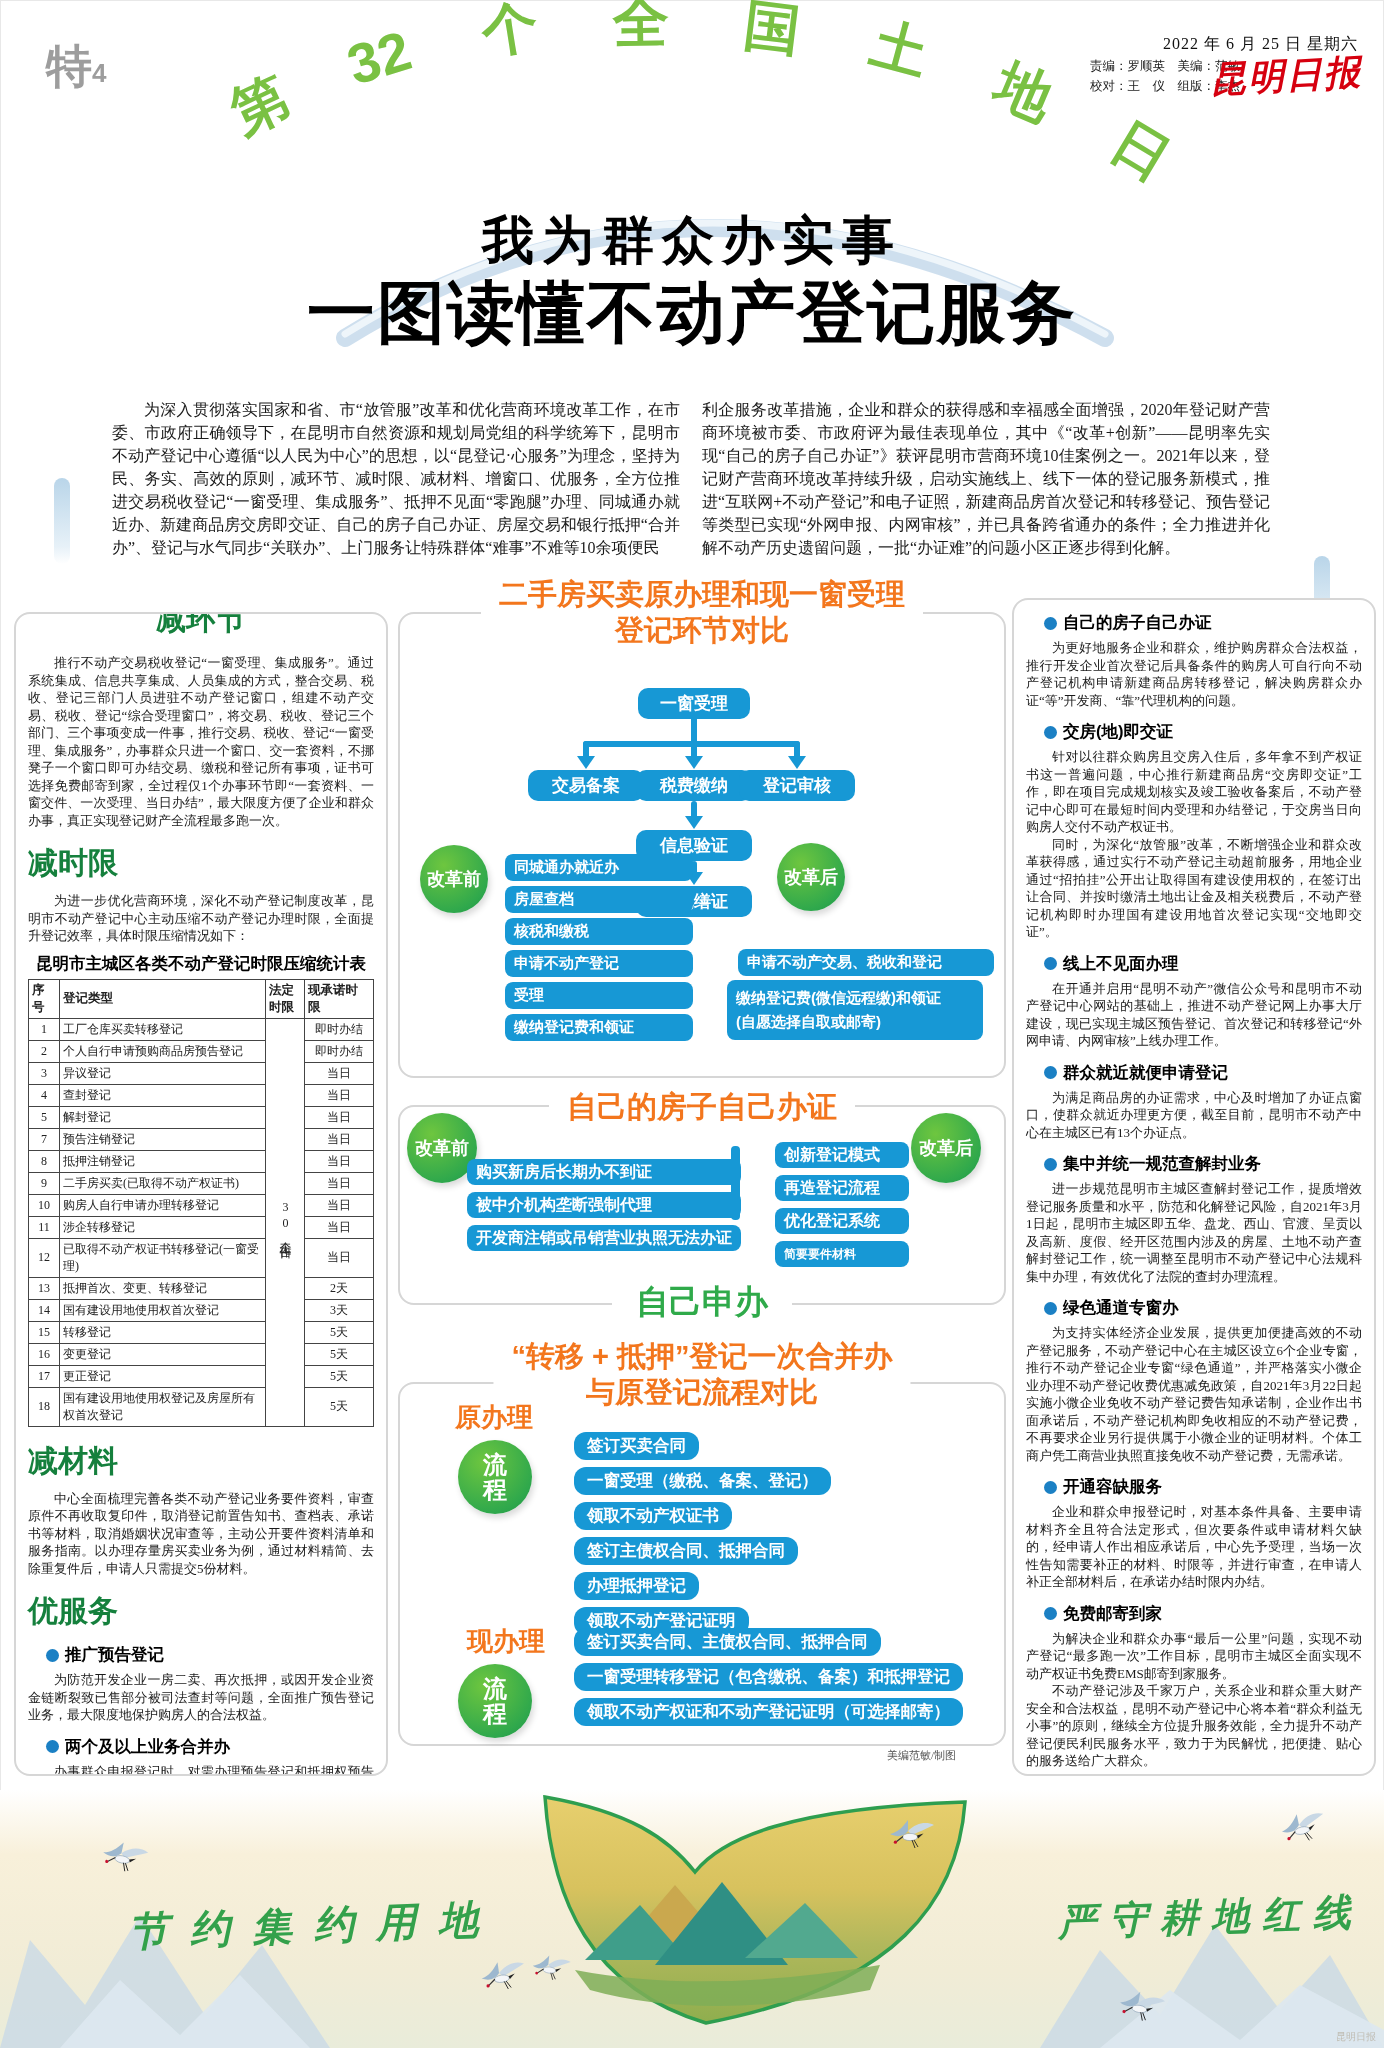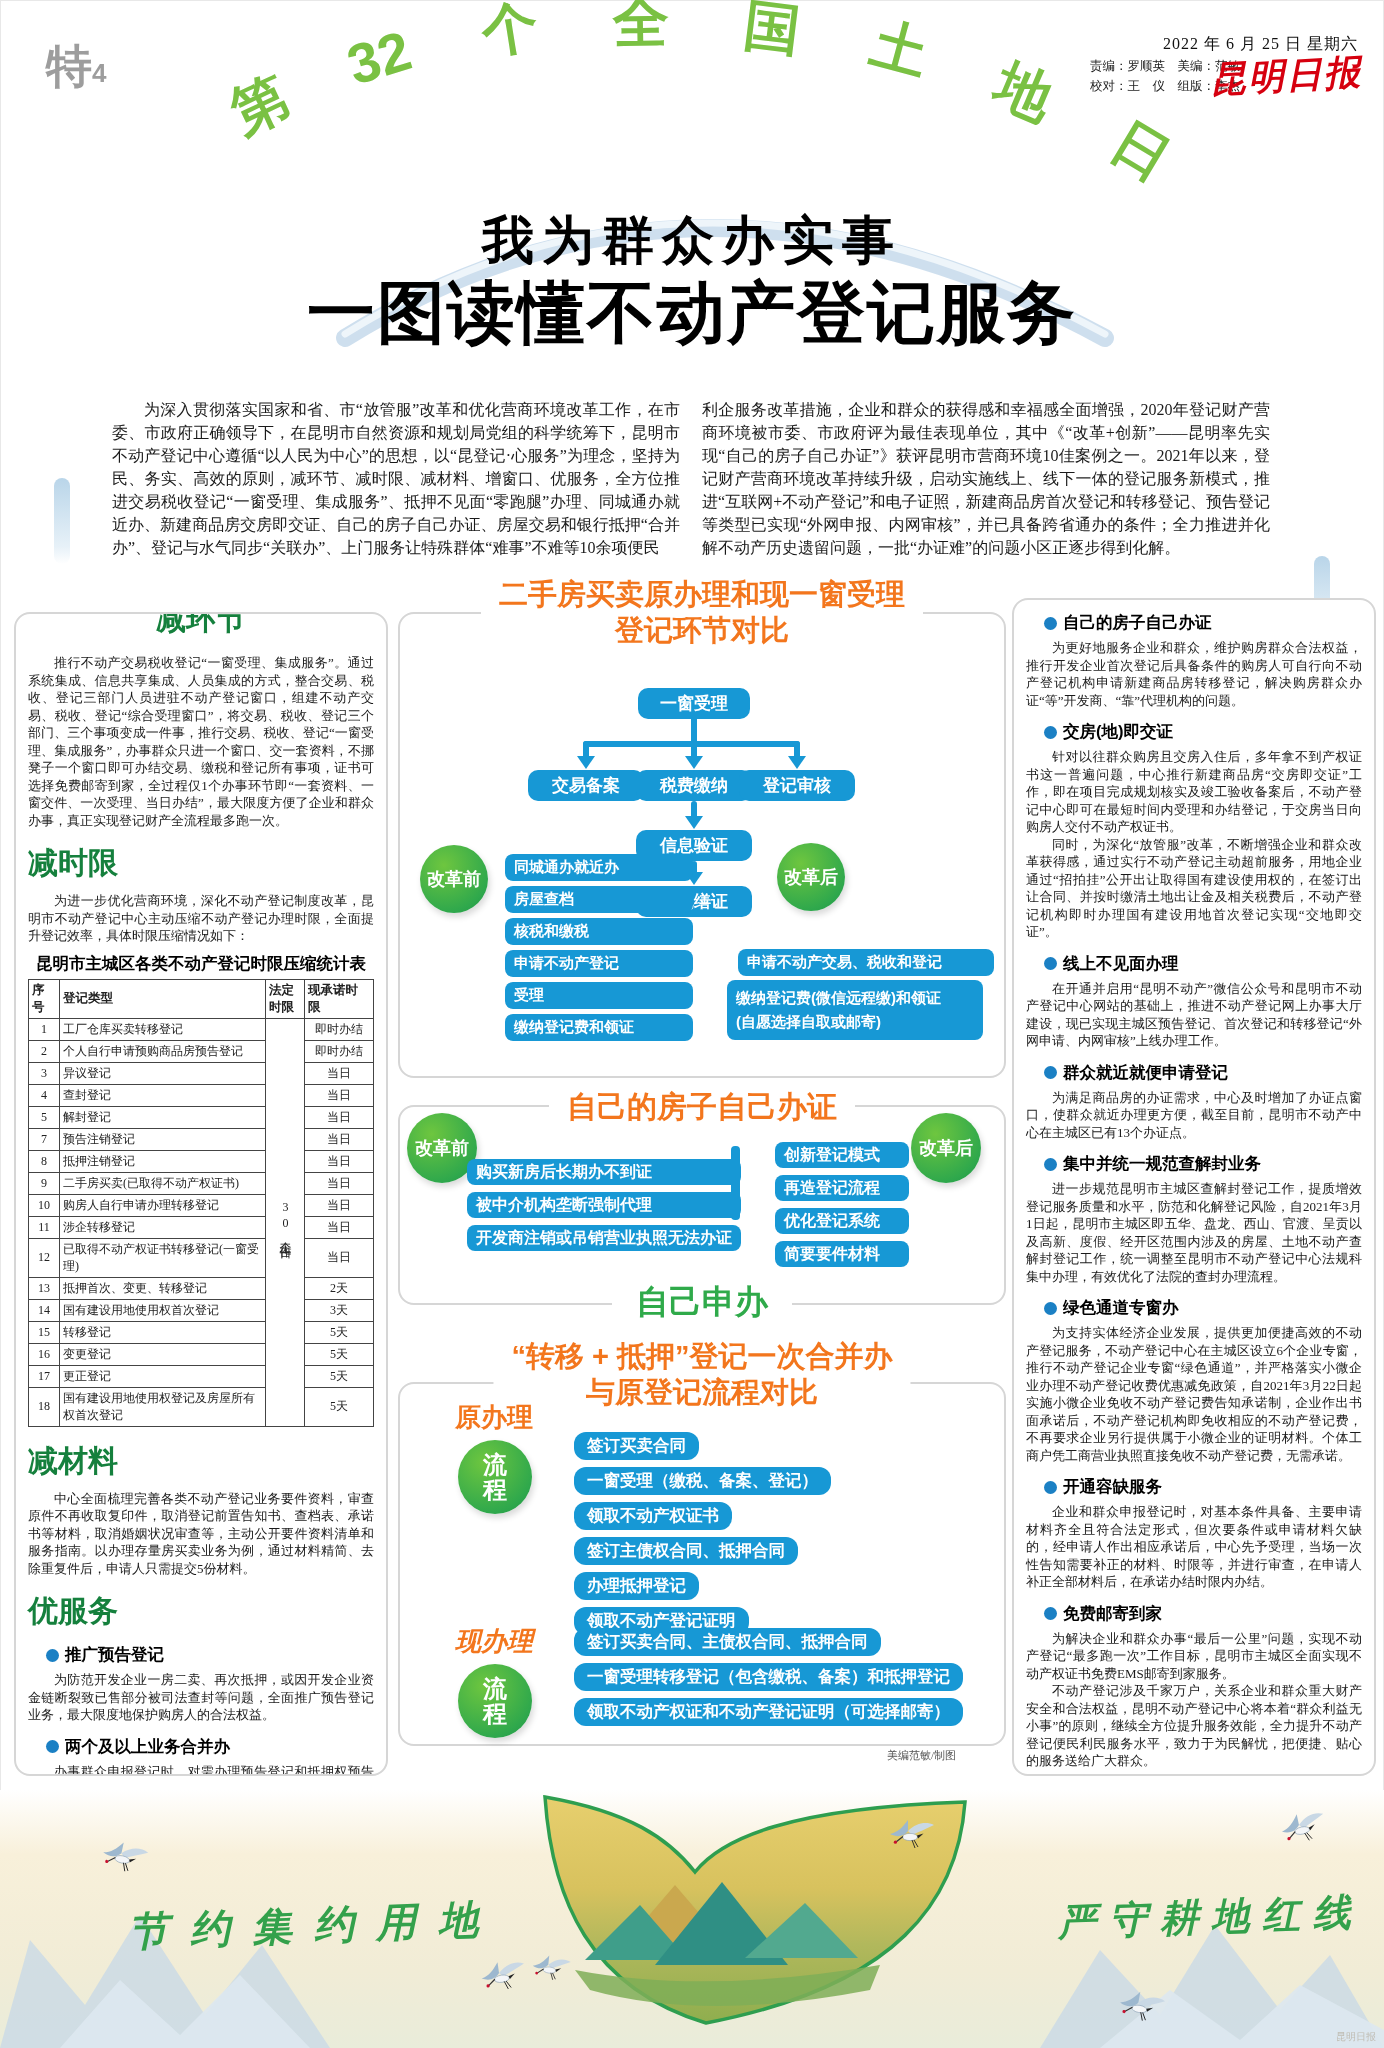--- a/index.html
+++ b/index.html
@@ -292,21 +292,21 @@
     <div class="stack" style="left:67px;top:52px;gap:7px;">
       <div class="sbox" style="height:18px;font-size:16px;">购买新房后长期办不到证</div>
       <div class="sbox" style="height:18px;font-size:16px;">被中介机构垄断强制代理</div>
       <div class="sbox" style="height:18px;font-size:16px;">开发商注销或吊销营业执照无法办证</div>
     </div>
     <div class="teal-bar" style="left:331px;top:39px;width:9px;height:74px;"></div>
     <div class="stack" style="left:375px;top:35px;gap:7px;">
       <div class="sbox" style="width:116px;height:18px;font-size:16px;">创新登记模式</div>
       <div class="sbox" style="width:116px;height:18px;font-size:16px;">再造登记流程</div>
       <div class="sbox" style="width:116px;height:18px;font-size:16px;">优化登记系统</div>
-      <div class="sbox" style="width:116px;height:18px;font-size:16px;">简要要件材料</div>
+      <div class="sbox" style="width:116px;height:18px;font-size:12px;">简要要件材料</div>
     </div>
     <div class="gcircle" style="left:511px;top:6px;width:70px;height:70px;font-size:18px;">改革后</div>
     <div class="m2-footer">自己申办</div>
   </div>
 
   <div class="cbox box-m3">
     <div class="m-title" style="top:-46px;">
       <div class="l">“转移 + 抵押”登记一次合并办</div>
       <div class="l">与原登记流程对比</div>
     </div>
@@ -315,21 +315,21 @@
       <span style="display:inline-block;width:1.1em;text-align:center;white-space:normal;word-break:break-all;">流程</span>
     </div>
     <div style="position:absolute;left:174px;top:48px;">
       <div class="pill">签订买卖合同</div>
       <div class="pill">一窗受理（缴税、备案、登记）</div>
       <div class="pill">领取不动产权证书</div>
       <div class="pill">签订主债权合同、抵押合同</div>
       <div class="pill">办理抵押登记</div>
       <div class="pill">领取不动产登记证明</div>
     </div>
-    <div class="stage-label" style="left:55px;top:240px;font-style:italic;">现办理</div>
+    <div class="stage-label" style="left:67px;top:240px;">现办理</div>
     <div class="gcircle" style="left:58px;top:280px;width:74px;height:74px;font-size:24px;line-height:1.05;">
       <span style="display:inline-block;width:1.1em;text-align:center;white-space:normal;word-break:break-all;">流程</span>
     </div>
     <div style="position:absolute;left:174px;top:244px;">
       <div class="pill">签订买卖合同、主债权合同、抵押合同</div>
       <div class="pill">一窗受理转移登记（包含缴税、备案）和抵押登记</div>
       <div class="pill">领取不动产权证和不动产登记证明（可选择邮寄）</div>
     </div>
   </div>
   <div class="credit">美编范敏/制图</div>

